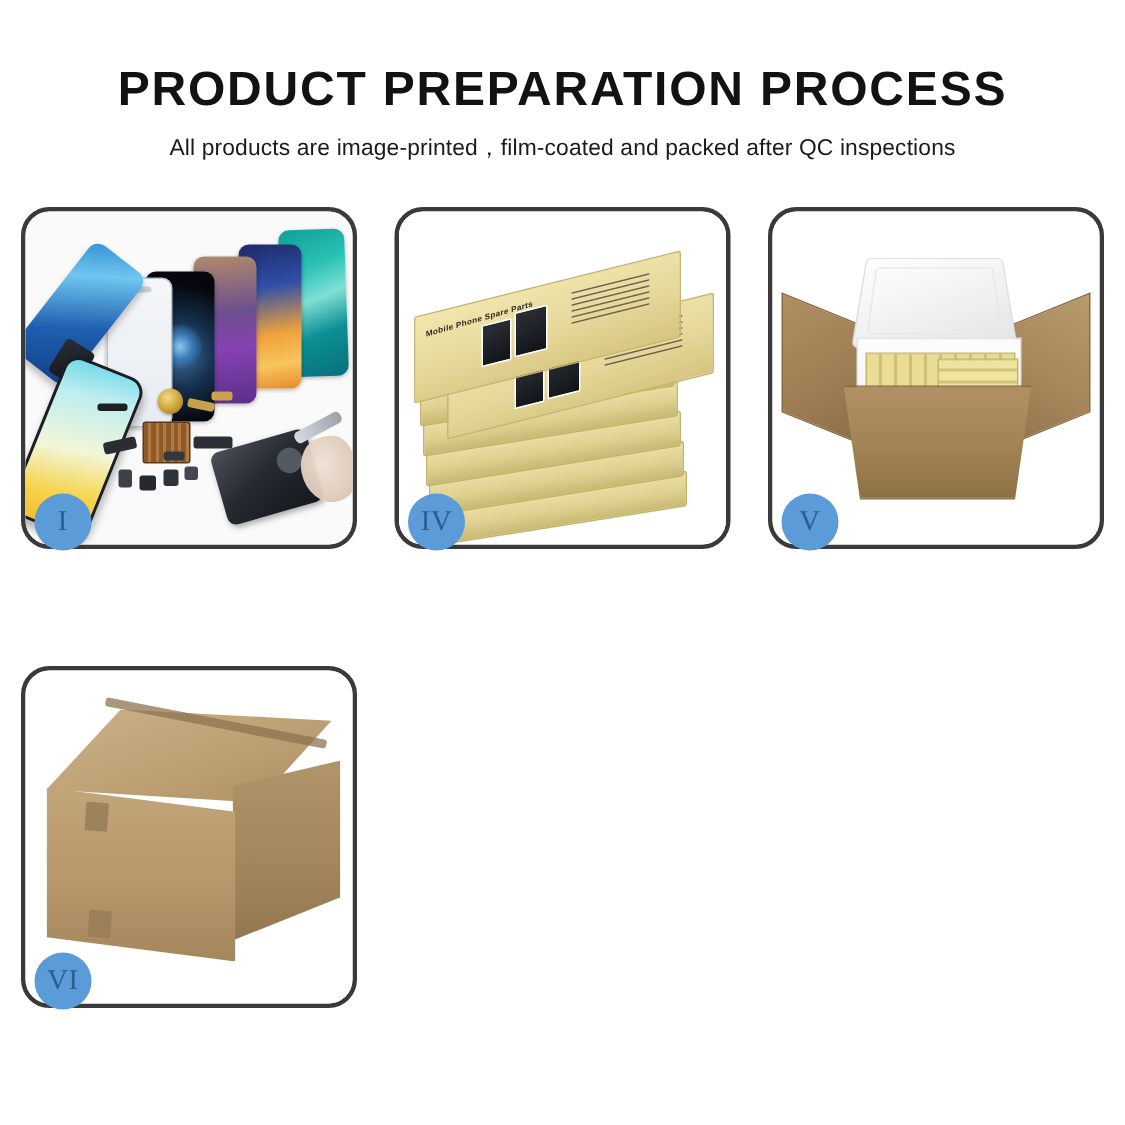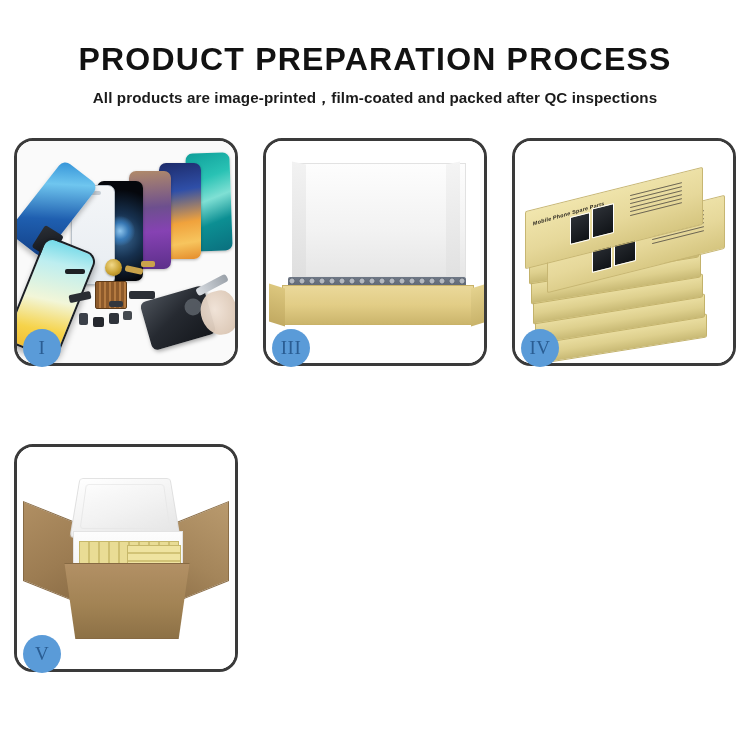--- a/index.html
+++ b/index.html
@@ -29,21 +29,21 @@
     font-weight: 700;
     letter-spacing: 1.2px;
     color: #121212;
     font-family: "Liberation Sans", sans-serif;
     line-height: 1.08;
   }
   .page-subtitle {
     margin: 0;
     padding-top: 9px;
     font-size: 15.2px;
-    font-weight: 700;
+    font-weight: 400;
     color: #1b1b1b;
     letter-spacing: 0.1px;
   }
 
   
   .grid {
     position: absolute;
     left: 14px;
     top: 138px;
     width: 722px;
@@ -453,30 +453,20 @@
       <div class="part sm4"></div>
       <div class="part sm5"></div>
       <div class="part chassis"></div>
       <div class="part tool"></div>
       <div class="part hand"></div>
     </div>
     <div class="badge">I</div>
   </div>
 
 
-  <div class="panel">
-    <div class="panel-inner p3">
-      <div class="box3-lid"></div>
-      <div class="box3-lid-left"></div>
-      <div class="box3-lid-right"></div>
-      <div class="box3-fill"></div>
-      <div class="box3-body"></div>
-    </div>
-    <div class="badge">III</div>
-  </div>
 
   <div class="panel">
     <div class="panel-inner p4">
       <div class="stack">
         <div class="sbox sb1"></div>
         <div class="sbox sb2"></div>
         <div class="sbox sb3"></div>
         <div class="sbox sb4"></div>
         <div class="sbox sb5"></div>
 
@@ -518,14 +508,25 @@
       <div class="c5-flap-r"></div>
       <div class="foam-lid"></div>
       <div class="foam-box"></div>
       <div class="yellow-items"></div>
       <div class="yellow-items2"></div>
       <div class="c5-body"></div>
     </div>
     <div class="badge">V</div>
   </div>
 
+  <div class="panel">
+    <div class="panel-inner p6">
+      <div class="c6-top"></div>
+      <div class="c6-side"></div>
+      <div class="c6-front"></div>
+      <div class="c6-seam"></div>
+      <div class="c6-tape-a"></div>
+      <div class="c6-tape-b"></div>
+    </div>
+    <div class="badge">VI</div>
+  </div>
 
 </div>
 
 </body></html>

